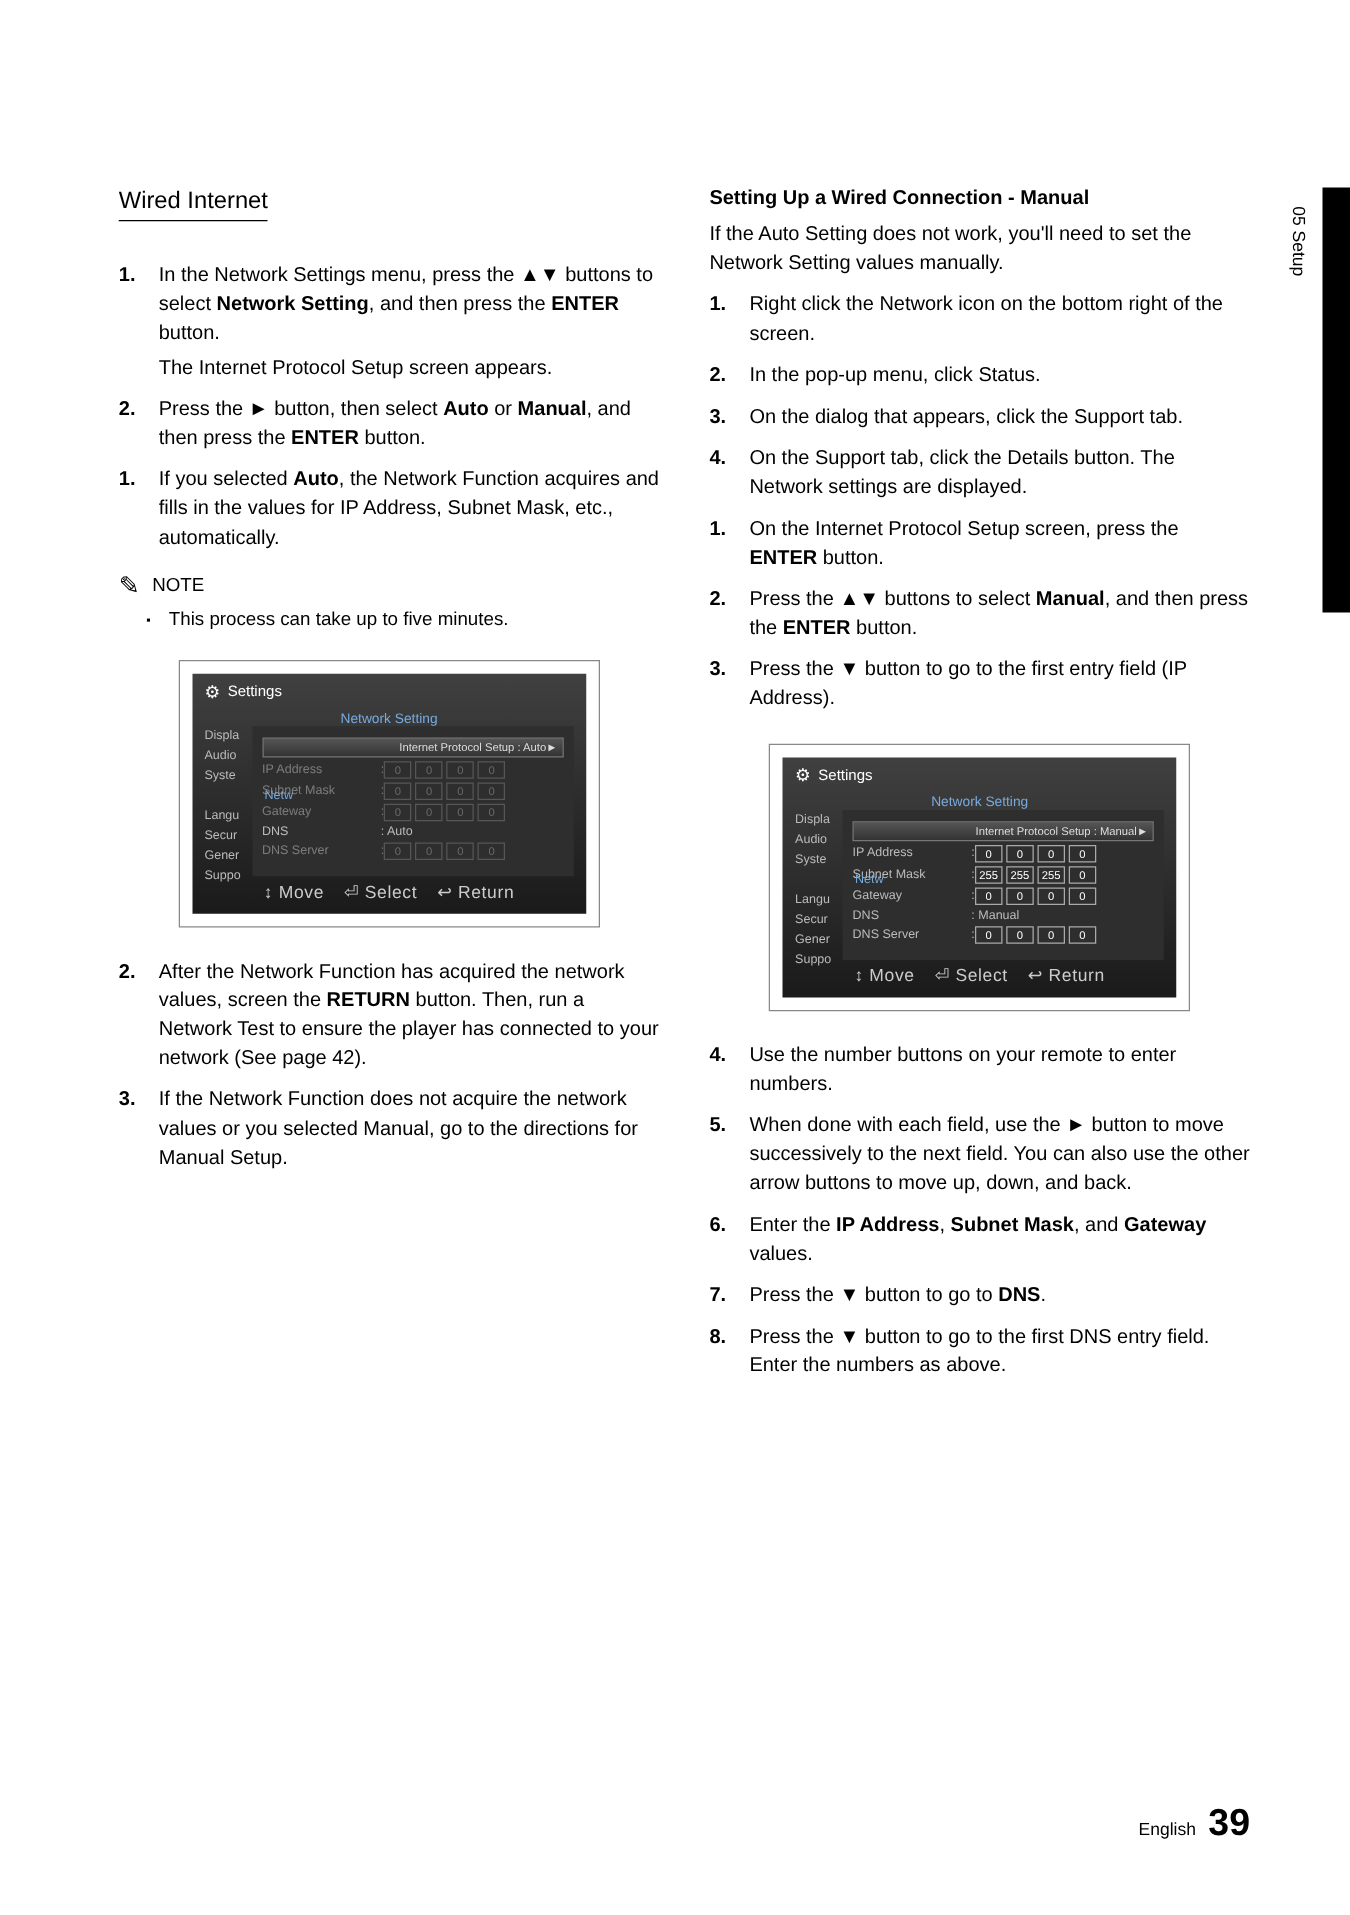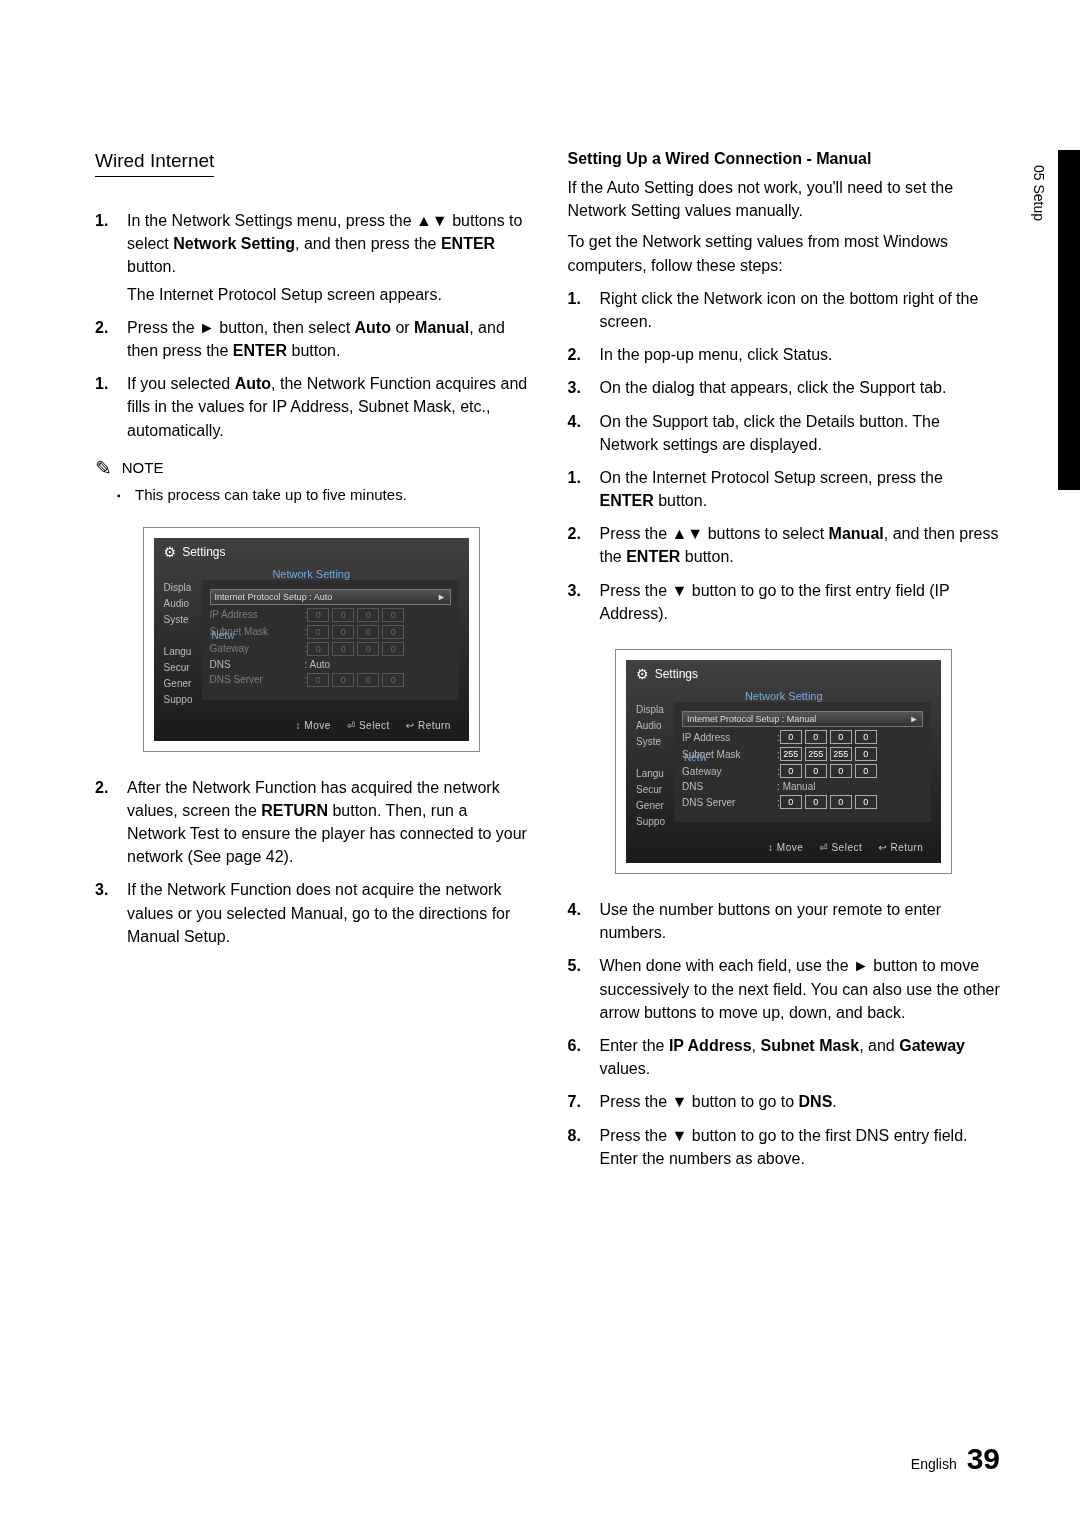--- a/index.html
+++ b/index.html
@@ -105,35 +105,35 @@
   }
   .panel-row { display: flex; align-items: center; margin: 3px 0; }
   .panel-row .lbl { width: 95px; }
   .dropdown {
     flex: 1;
     background: linear-gradient(#555,#333);
     border: 1px solid #777;
     font-size: 9px;
     padding: 2px 4px;
     display: flex;
-    justify-content: space-between;
+    justify-content: flex-end;
     color: #ddd;
   }
   .ipcells { display: flex; gap: 3px; }
   .ipcell {
     width: 22px; height: 14px;
     border: 1px solid #777;
     font-size: 9px;
     text-align: center;
     line-height: 13px;
     color: #999;
   }
   .ipcell.bright { color: #fff; border-color: #aaa; }
   .dim { opacity: .55; }
-  .shot-footer { text-align: right; font-size: 10px; color: #ccc; margin-top: 20px; letter-spacing: .5px; }
+  .shot-footer { text-align: center; font-size: 14px; color: #ccc; margin-top: 4px; letter-spacing: .5px; }
   .shot-footer span { margin: 0 8px; }
 </style>
 </head>
 <body>
 
 <div class="edge-tab"></div>
 <div class="edge-text">05  Setup</div>
 
 <div class="columns">
 
@@ -228,21 +228,20 @@
       <li>
         <span>After the Network Function has acquired the network values, screen the </span><span class="bold">RETURN</span><span> button. Then, run a Network Test to ensure the player has connected to your network (See page 42).</span>
       </li>
       <li>If the Network Function does not acquire the network values or you selected Manual, go to the directions for Manual Setup.</li>
     </ol>
   </div>
 
   <div class="col">
     <div class="subhead" style="margin-top:0">Setting Up a Wired Connection - Manual</div>
     <div class="para">If the Auto Setting does not work, you'll need to set the Network Setting values manually.</div>
-    <div class="para">To get the Network setting values from most Windows computers, follow these steps:</div>
 
     <ol class="main">
       <li>Right click the Network icon on the bottom right of the screen.</li>
       <li>In the pop-up menu, click Status.</li>
       <li>On the dialog that appears, click the Support tab.</li>
       <li>On the Support tab, click the Details button. The Network settings are displayed.</li>
     </ol>
 
 
     <ol class="main">

